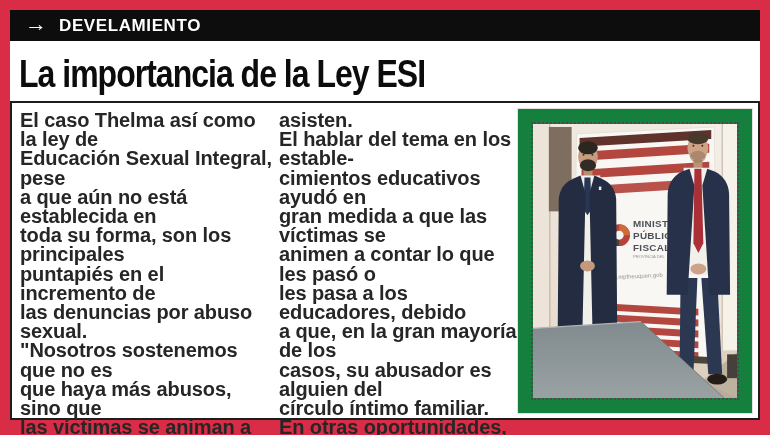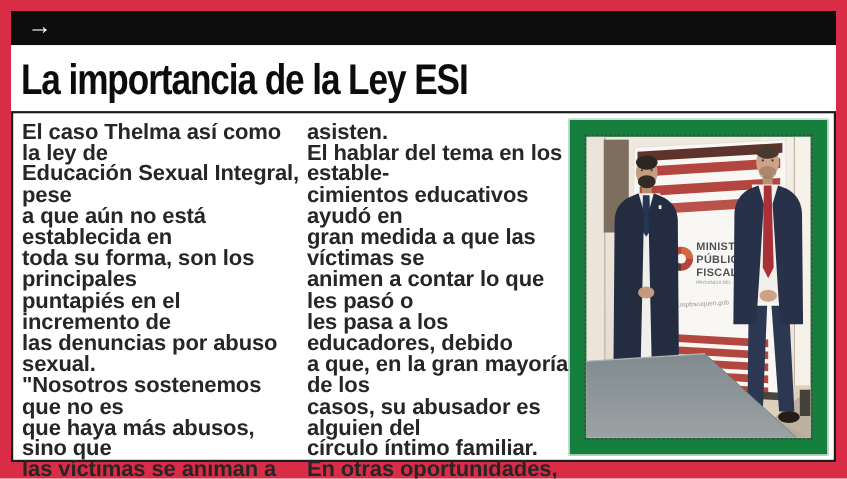--- a/index.html
+++ b/index.html
@@ -10,21 +10,21 @@
   }
   .kicker-band{
     position:absolute;left:10px;top:10px;right:10px;height:31px;
     background:var(--band-black,#0d0d0d);color:#fff;
     display:flex;align-items:center;gap:12px;padding-left:15px;box-sizing:border-box;
   }
   .kicker-arrow{font-size:22px;line-height:1;transform:translateY(-2px);font-weight:400;}
   .kicker-label{font-weight:700;font-size:17px;letter-spacing:.6px;}
   .headline-band{
     position:absolute;left:10px;top:41px;right:10px;height:66px;
-    background:#fff;border-bottom:3px solid #7f1d1d;box-sizing:border-box;
+    background:#fff;border-bottom:1px solid #7f1d1d;box-sizing:border-box;
     display:flex;align-items:center;
   }
   .headline-band h1{
     margin:0 0 0 9px;font-size:39px;font-weight:700;color:var(--headline-text,#0c0c0c);
     letter-spacing:-1.2px;transform:scaleX(.82);transform-origin:0 50%;white-space:nowrap;
   }
   .article-box{
     position:absolute;left:10px;top:101px;right:10px;bottom:15px;
     background:#fff;border:2px solid #1d1d1d;box-sizing:border-box;
   }
@@ -44,20 +44,21 @@
     border:2px dotted #4a4a4a;box-sizing:border-box;overflow:hidden;
   }
   .photo svg{width:100%;height:100%;display:block;}
   .banner-title-text{font-family:"Liberation Sans",sans-serif;font-weight:700;fill:#4d5258;letter-spacing:.3px;}
 </style>
 </head>
 <body>
 
 <div class="kicker-band">
   <span class="kicker-arrow">→</span>
+  <span class="kicker-label">DEVELAMIENTO</span>
 </div>
 
 <div class="headline-band">
   <h1>La importancia de la Ley ESI</h1>
 </div>
 
 <div class="article-box">
   <div class="article-col c1">El caso Thelma así como la ley de
 Educación Sexual Integral, pese
 a que aún no está establecida en

